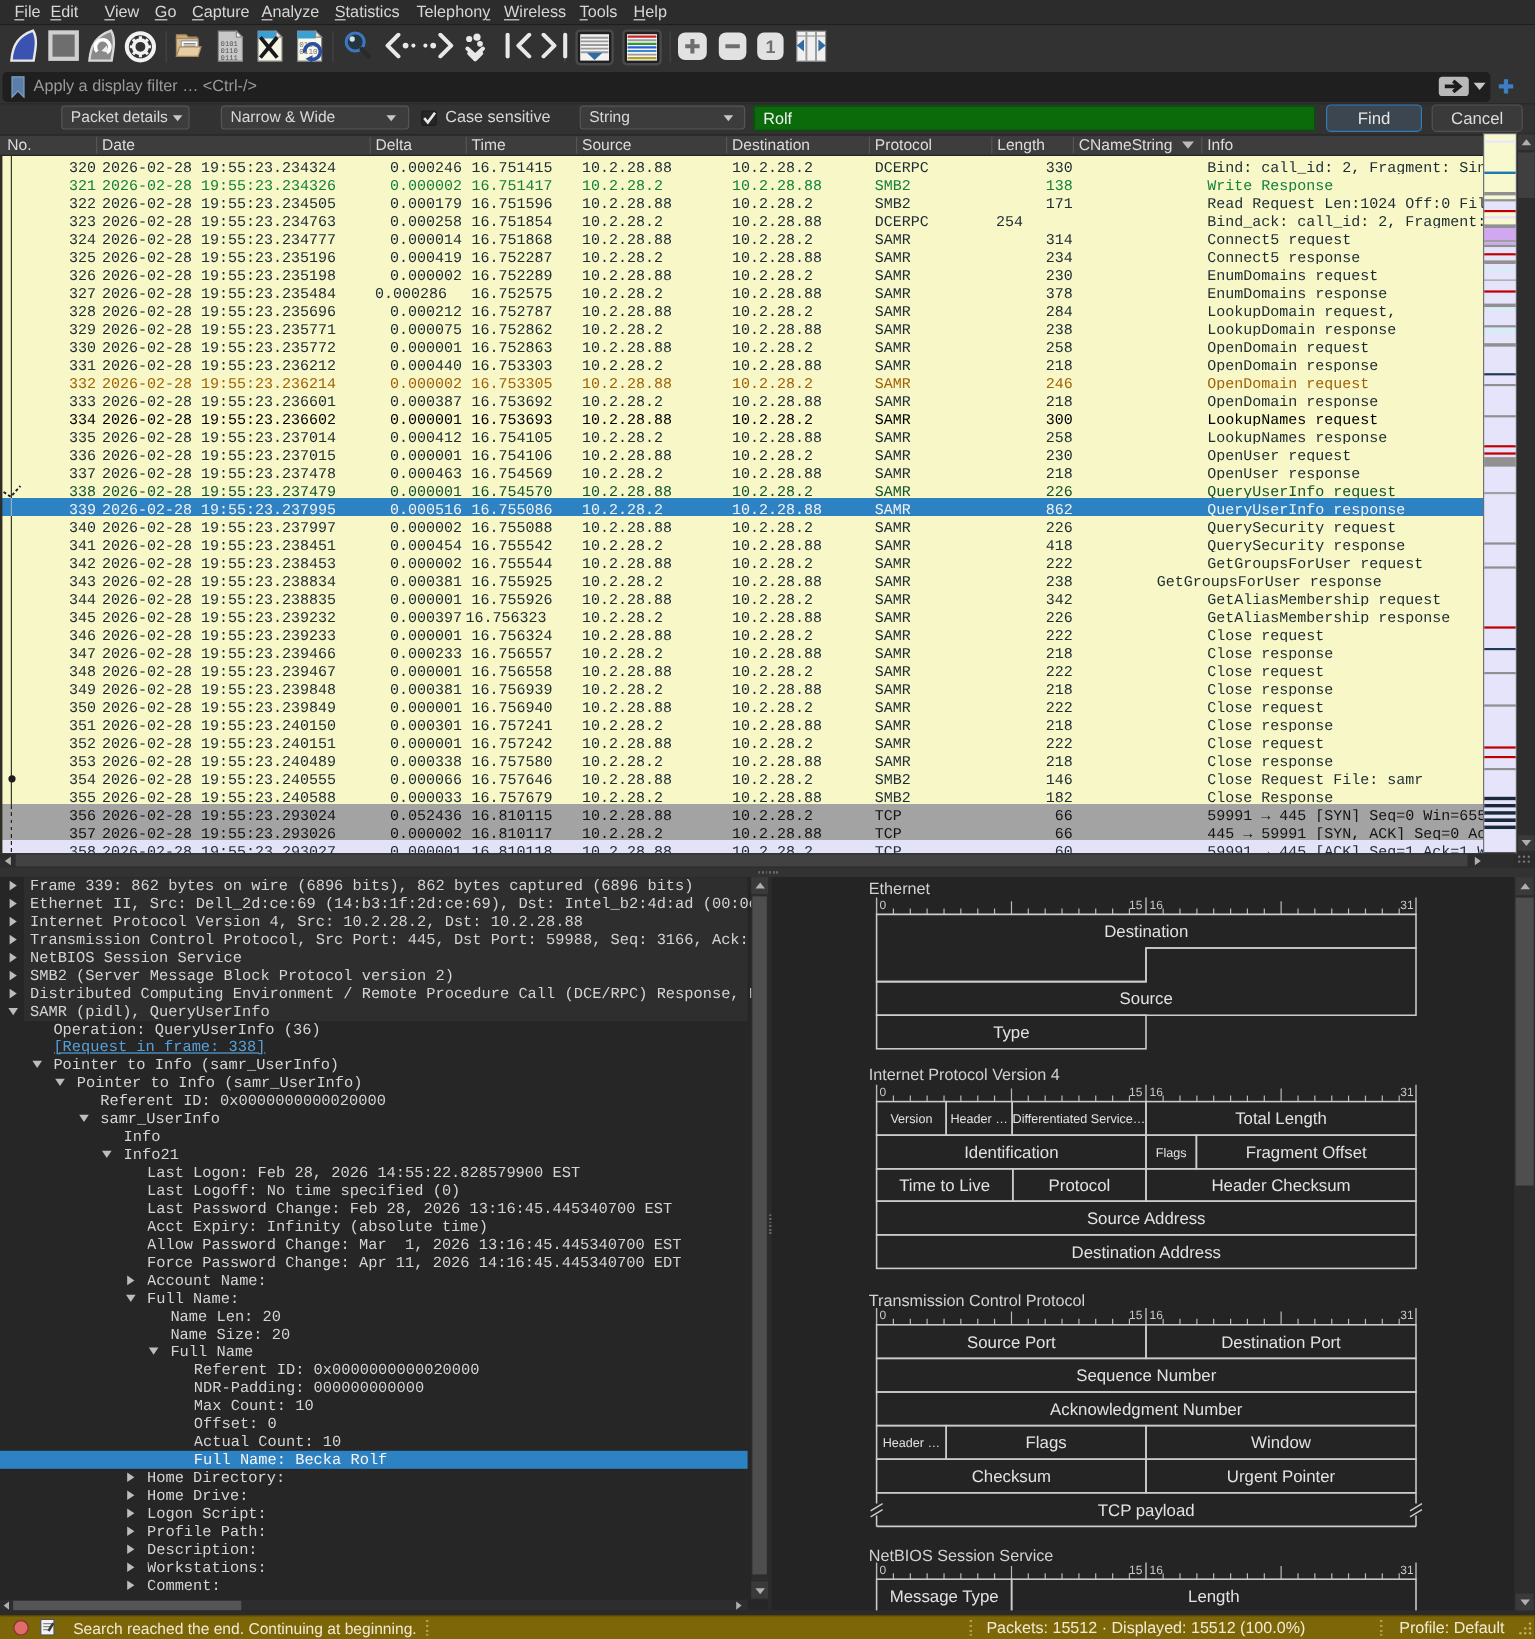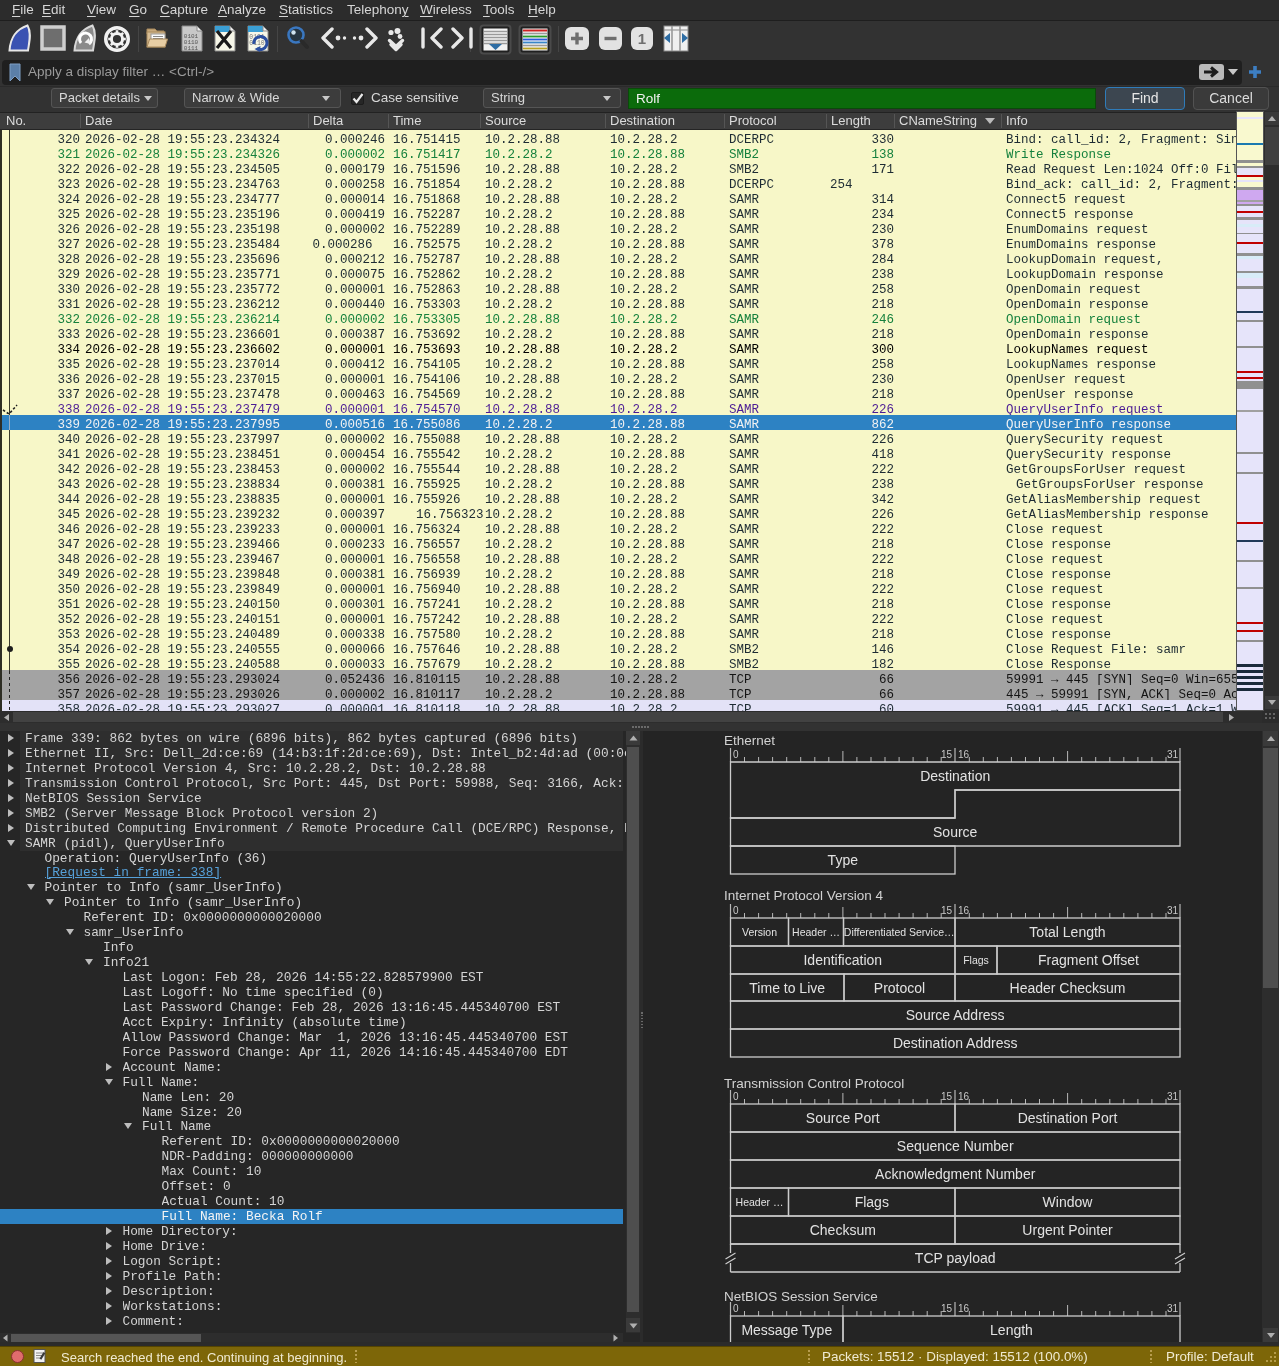--- a/index.html
+++ b/index.html
@@ -333,21 +333,21 @@
 <span class="cell" style="left:0;width:80px;text-align:right">331</span>
 <span class="cell" style="left:85px">2026-02-28 19:55:23.236212</span>
 <span class="cell" style="left:300px;width:85px;text-align:right">0.000440</span>
 <span class="cell" style="left:393px">16.753303</span>
 <span class="cell" style="left:485px">10.2.28.2</span>
 <span class="cell" style="left:610px">10.2.28.88</span>
 <span class="cell" style="left:729px">SAMR</span>
 <span class="cell" style="left:830px;width:64px;text-align:right">218</span>
 <span class="cell" style="left:1006px;width:231px">OpenDomain response</span>
 </div>
-<div class="a mono" style="left:0;top:180px;width:1237px;height:15px;background:#f7f7c8;color:#15803d;font-size:12.5px;line-height:20.5px">
+<div class="a mono" style="left:0;top:180px;width:1237px;height:15px;background:#f7f7c8;color:#a16207;font-size:12.5px;line-height:20.5px">
 <span class="cell" style="left:0;width:80px;text-align:right">332</span>
 <span class="cell" style="left:85px">2026-02-28 19:55:23.236214</span>
 <span class="cell" style="left:300px;width:85px;text-align:right">0.000002</span>
 <span class="cell" style="left:393px">16.753305</span>
 <span class="cell" style="left:485px">10.2.28.88</span>
 <span class="cell" style="left:610px">10.2.28.2</span>
 <span class="cell" style="left:729px">SAMR</span>
 <span class="cell" style="left:830px;width:64px;text-align:right">246</span>
 <span class="cell" style="left:1006px;width:231px">OpenDomain request</span>
 </div>
@@ -399,21 +399,21 @@
 <span class="cell" style="left:0;width:80px;text-align:right">337</span>
 <span class="cell" style="left:85px">2026-02-28 19:55:23.237478</span>
 <span class="cell" style="left:300px;width:85px;text-align:right">0.000463</span>
 <span class="cell" style="left:393px">16.754569</span>
 <span class="cell" style="left:485px">10.2.28.2</span>
 <span class="cell" style="left:610px">10.2.28.88</span>
 <span class="cell" style="left:729px">SAMR</span>
 <span class="cell" style="left:830px;width:64px;text-align:right">218</span>
 <span class="cell" style="left:1006px;width:231px">OpenUser response</span>
 </div>
-<div class="a mono" style="left:0;top:270px;width:1237px;height:15px;background:#f7f7c8;color:#4c1d95;font-size:12.5px;line-height:20.5px">
+<div class="a mono" style="left:0;top:270px;width:1237px;height:15px;background:#f7f7c8;color:#14532d;font-size:12.5px;line-height:20.5px">
 <span class="cell" style="left:0;width:80px;text-align:right">338</span>
 <span class="cell" style="left:85px">2026-02-28 19:55:23.237479</span>
 <span class="cell" style="left:300px;width:85px;text-align:right">0.000001</span>
 <span class="cell" style="left:393px">16.754570</span>
 <span class="cell" style="left:485px">10.2.28.88</span>
 <span class="cell" style="left:610px">10.2.28.2</span>
 <span class="cell" style="left:729px">SAMR</span>
 <span class="cell" style="left:830px;width:64px;text-align:right">226</span>
 <span class="cell" style="left:1006px;width:231px">QueryUserInfo request</span>
 </div>
@@ -463,38 +463,38 @@
 </div>
 <div class="a mono" style="left:0;top:345px;width:1237px;height:15px;background:#f7f7c8;color:#1d2b33;font-size:12.5px;line-height:20.5px">
 <span class="cell" style="left:0;width:80px;text-align:right">343</span>
 <span class="cell" style="left:85px">2026-02-28 19:55:23.238834</span>
 <span class="cell" style="left:300px;width:85px;text-align:right">0.000381</span>
 <span class="cell" style="left:393px">16.755925</span>
 <span class="cell" style="left:485px">10.2.28.2</span>
 <span class="cell" style="left:610px">10.2.28.88</span>
 <span class="cell" style="left:729px">SAMR</span>
 <span class="cell" style="left:830px;width:64px;text-align:right">238</span>
-<span class="cell" style="left:1016px;width:231px">GetGroupsForUser response</span>
+<span class="cell" style="left:964px;width:231px">GetGroupsForUser response</span>
 </div>
 <div class="a mono" style="left:0;top:360px;width:1237px;height:15px;background:#f7f7c8;color:#1d2b33;font-size:12.5px;line-height:20.5px">
 <span class="cell" style="left:0;width:80px;text-align:right">344</span>
 <span class="cell" style="left:85px">2026-02-28 19:55:23.238835</span>
 <span class="cell" style="left:300px;width:85px;text-align:right">0.000001</span>
 <span class="cell" style="left:393px">16.755926</span>
 <span class="cell" style="left:485px">10.2.28.88</span>
 <span class="cell" style="left:610px">10.2.28.2</span>
 <span class="cell" style="left:729px">SAMR</span>
 <span class="cell" style="left:830px;width:64px;text-align:right">342</span>
 <span class="cell" style="left:1006px;width:231px">GetAliasMembership request</span>
 </div>
 <div class="a mono" style="left:0;top:375px;width:1237px;height:15px;background:#f7f7c8;color:#1d2b33;font-size:12.5px;line-height:20.5px">
 <span class="cell" style="left:0;width:80px;text-align:right">345</span>
 <span class="cell" style="left:85px">2026-02-28 19:55:23.239232</span>
 <span class="cell" style="left:300px;width:85px;text-align:right">0.000397</span>
-<span class="cell" style="left:416px">16.756323</span>
+<span class="cell" style="left:388px">16.756323</span>
 <span class="cell" style="left:485px">10.2.28.2</span>
 <span class="cell" style="left:610px">10.2.28.88</span>
 <span class="cell" style="left:729px">SAMR</span>
 <span class="cell" style="left:830px;width:64px;text-align:right">226</span>
 <span class="cell" style="left:1006px;width:231px">GetAliasMembership response</span>
 </div>
 <div class="a mono" style="left:0;top:390px;width:1237px;height:15px;background:#f7f7c8;color:#1d2b33;font-size:12.5px;line-height:20.5px">
 <span class="cell" style="left:0;width:80px;text-align:right">346</span>
 <span class="cell" style="left:85px">2026-02-28 19:55:23.239233</span>
 <span class="cell" style="left:300px;width:85px;text-align:right">0.000001</span>

